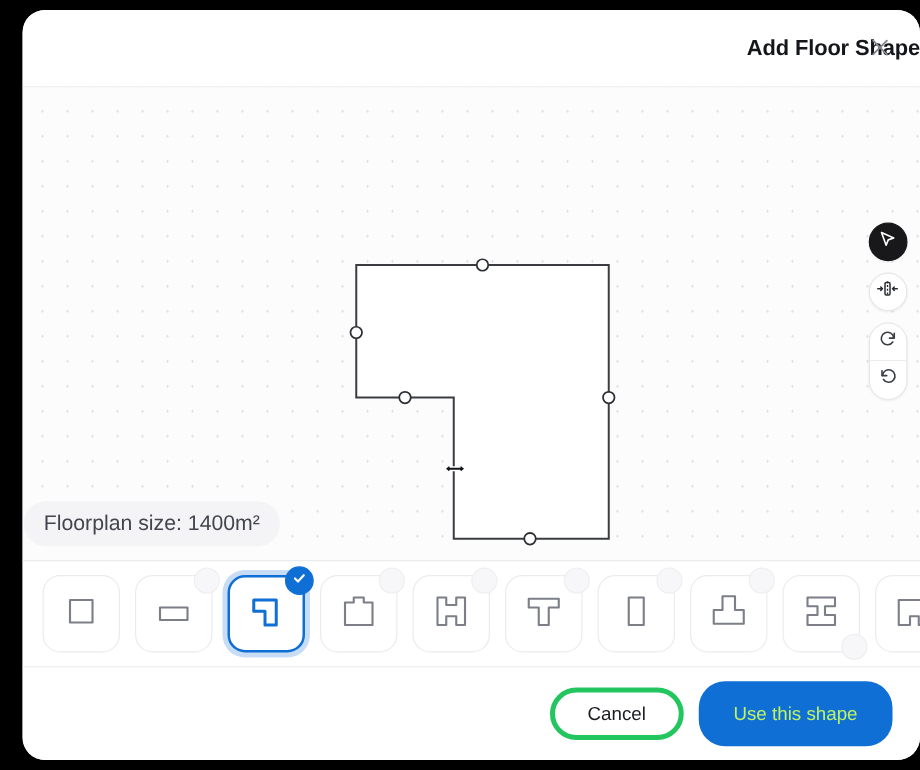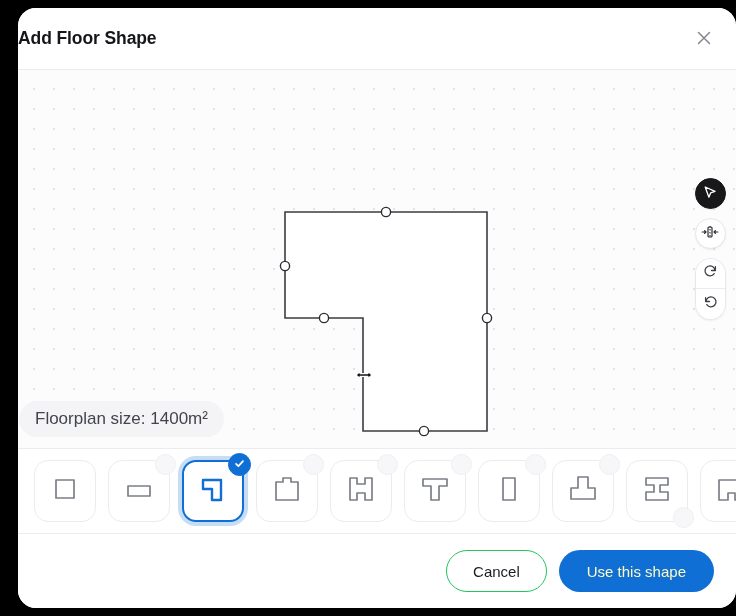--- a/index.html
+++ b/index.html
@@ -25,21 +25,21 @@
   #header {
     position: relative;
     height: 62px;
     flex: 0 0 62px;
     border-bottom: 1px solid #ececef;
     background: #ffffff;
   }
   #modal-title {
     position: absolute;
     left: 0; right: 0; top: 20px;
-    text-align: left;
+    text-align: right;
     font-size: 17.5px;
     font-weight: bold;
     color: #15161a;
     letter-spacing: -0.1px;
   }
   #close-button {
     position: absolute;
     right: 16px; top: 14px;
     width: 32px; height: 32px;
     border-radius: 8px;
@@ -168,34 +168,34 @@
     display: flex;
     align-items: center;
     justify-content: flex-end;
     gap: 12px;
     padding: 0 22px;
   }
   #cancel-button {
     height: 42px;
     padding: 0 26px;
     border-radius: 21px;
-    border: 1px solid #22c55e;
+    border: 4px solid #22c55e;
     background: #ffffff;
     color: #1b1c21;
     font-size: 15px;
     font-family: "Liberation Sans", sans-serif;
     cursor: pointer;
   }
   #use-shape-button {
-    height: 42px;
+    height: 52px;
     padding: 0 28px;
     border-radius: 21px;
     border: none;
     background: #0f6fd4;
-    color: #fef9c3;
+    color: #bef264;
     font-size: 15px;
     font-family: "Liberation Sans", sans-serif;
     cursor: pointer;
   }
 </style>
 </head>
 <body>
 
 <div id="modal">
 

